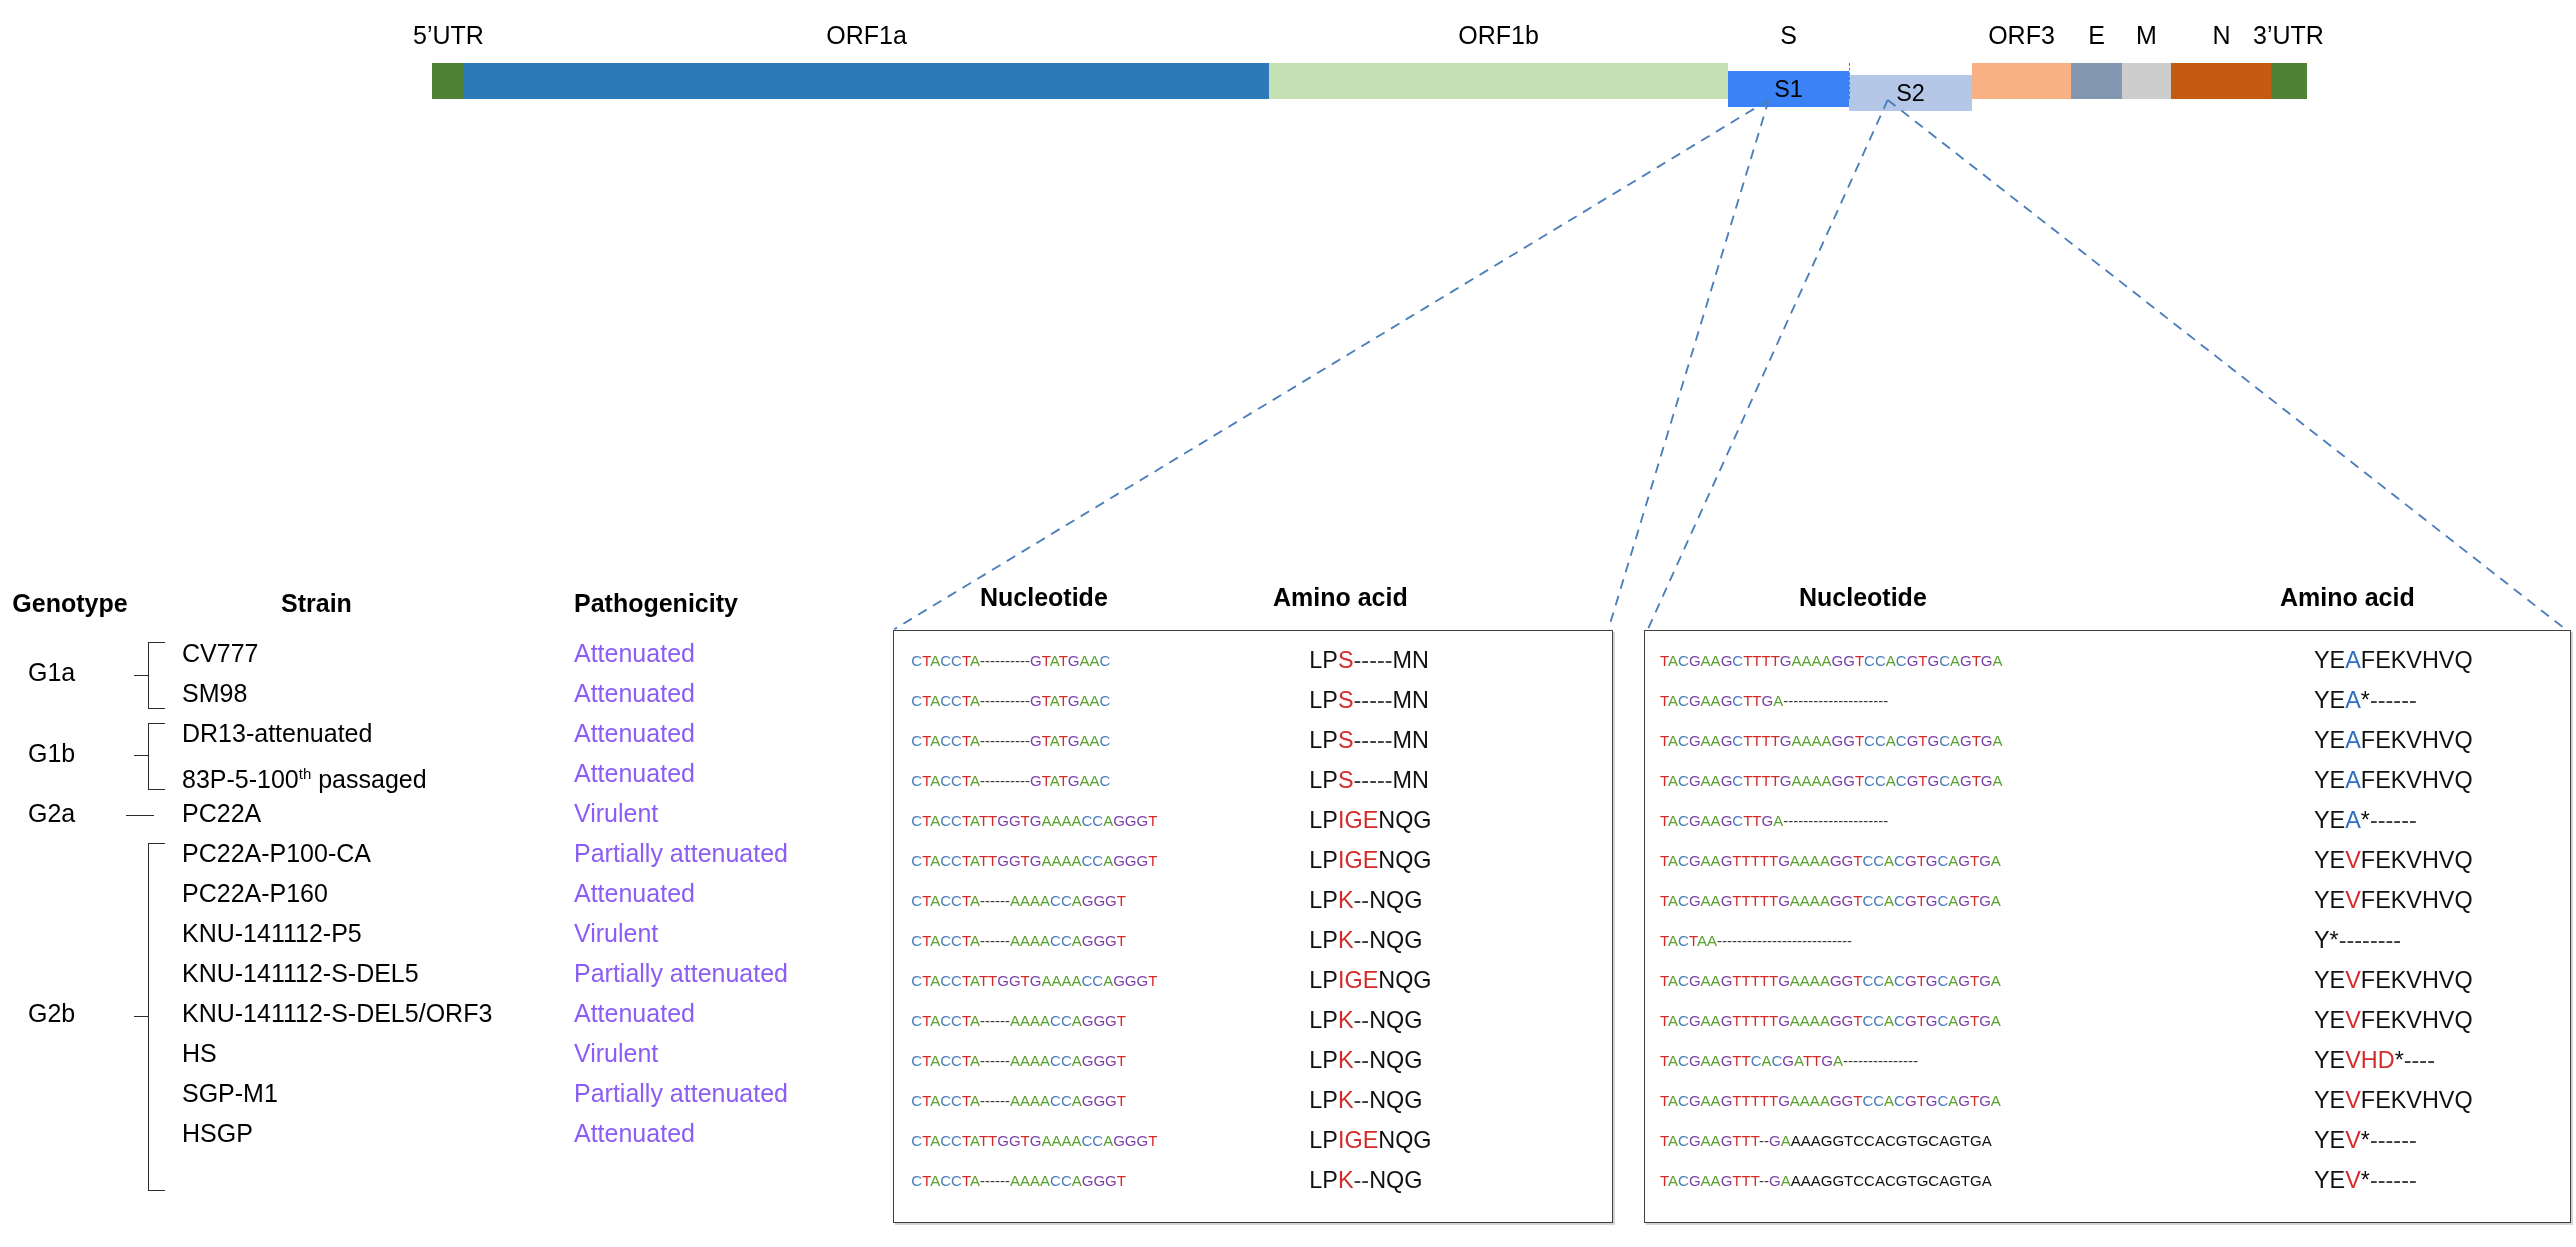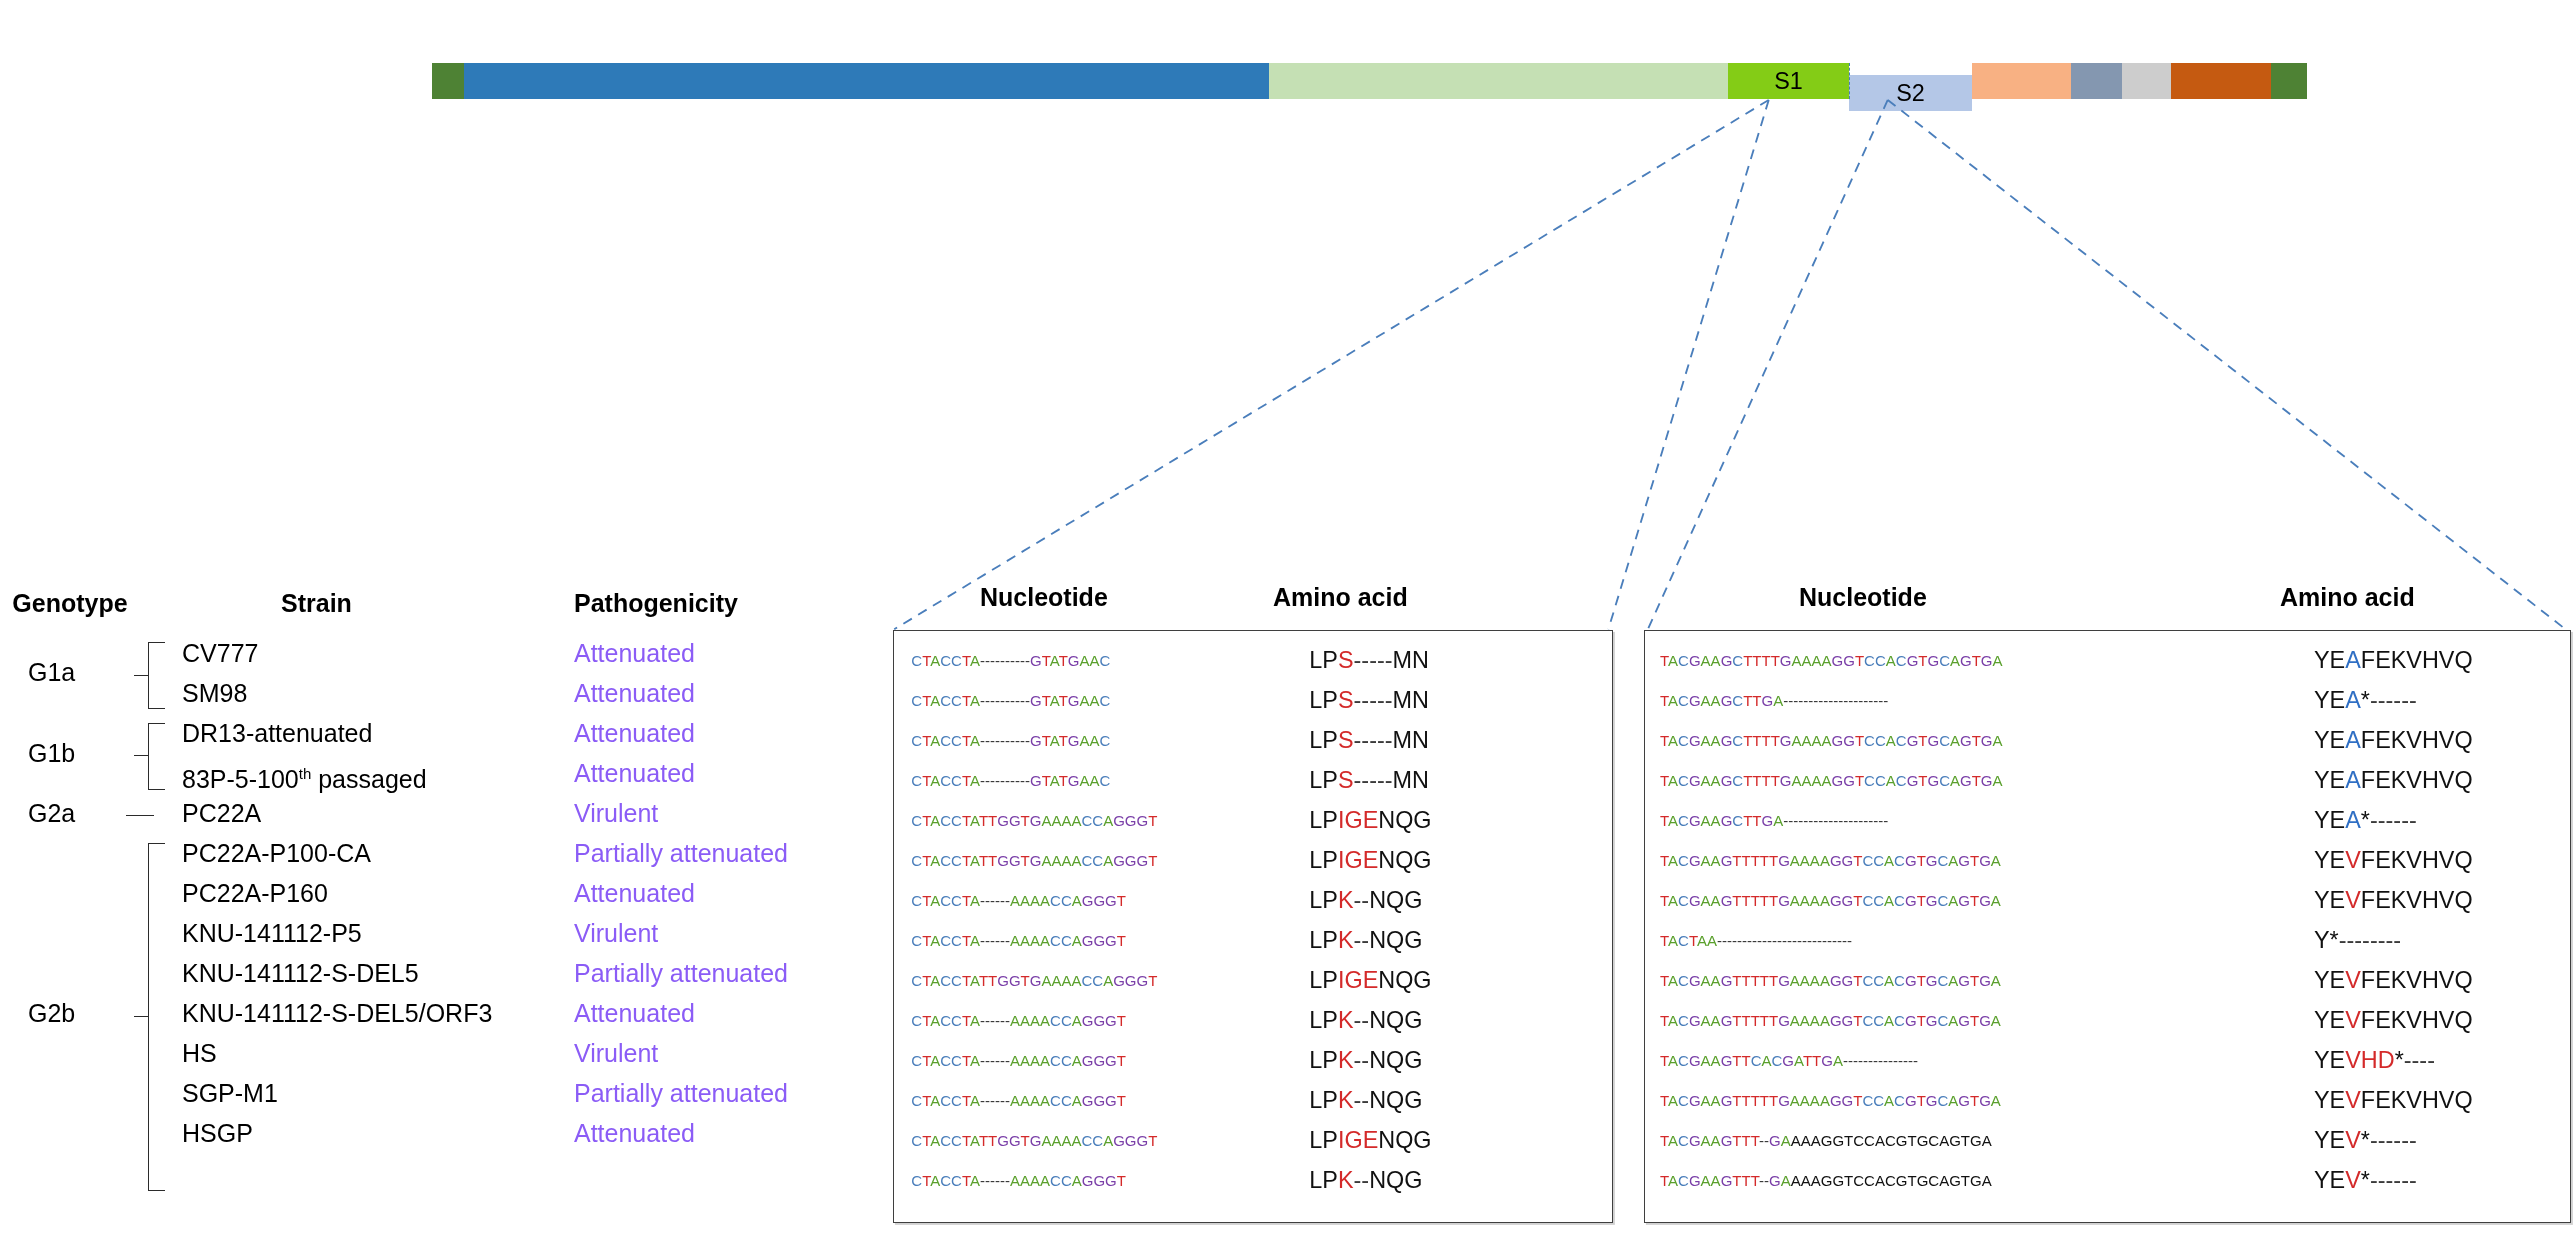--- a/index.html
+++ b/index.html
@@ -74,25 +74,36 @@
   .base-blk{color:#111;}
   .aa-blk{color:#111;}
   .aa-red{color:#d42a2a;}
   .aa-blue{color:#2f6fc4;}
   .aa-gap{color:#3a3a3a;}
 </style>
 </head>
 <body>
 
 <div id="genome-wrap">
+  <div id="genome-labels">
+      <div class="gl" style="left: -76px; width: 185px;">5’UTR</div>
+      <div class="gl" style="left: 342px; width: 185px;">ORF1a</div>
+      <div class="gl" style="left: 974px; width: 185px;">ORF1b</div>
+      <div class="gl" style="left: 1264px; width: 185px;">S</div>
+      <div class="gl" style="left: 1497px; width: 185px;">ORF3</div>
+      <div class="gl" style="left: 1572px; width: 185px;">E</div>
+      <div class="gl" style="left: 1622px; width: 185px;">M</div>
+      <div class="gl" style="left: 1697px; width: 185px;">N</div>
+      <div class="gl" style="left: 1764px; width: 185px;">3’UTR</div>
+    </div>
   <div id="genome-bar">
       <div class="seg" style="width: 32px; background: rgb(78, 130, 52);"></div>
       <div class="seg" style="width: 805px; background: rgb(46, 122, 184);"></div>
       <div class="seg" style="width: 459px; background: rgb(197, 224, 180);"></div>
-      <div class="seg" style="width: 121px; background: #84cc16;">
+      <div class="seg" style="width: 121px; background: #3b82f6; margin-top: 8px;">
         <div class="seg-label">S1</div>
       </div>
       <div class="seg" style="width: 123px; background: rgb(180, 199, 231); margin-top: 12px;">
         <div class="seg-label">S2</div>
       </div>
       <div class="seg" style="width: 99px; background: rgb(248, 177, 131);"></div>
       <div class="seg" style="width: 51px; background: rgb(132, 151, 176);"></div>
       <div class="seg" style="width: 49px; background: rgb(205, 205, 205);"></div>
       <div class="seg" style="width: 100px; background: rgb(197, 90, 17);"></div>
       <div class="seg" style="width: 36px; background: rgb(78, 130, 52);"></div>

